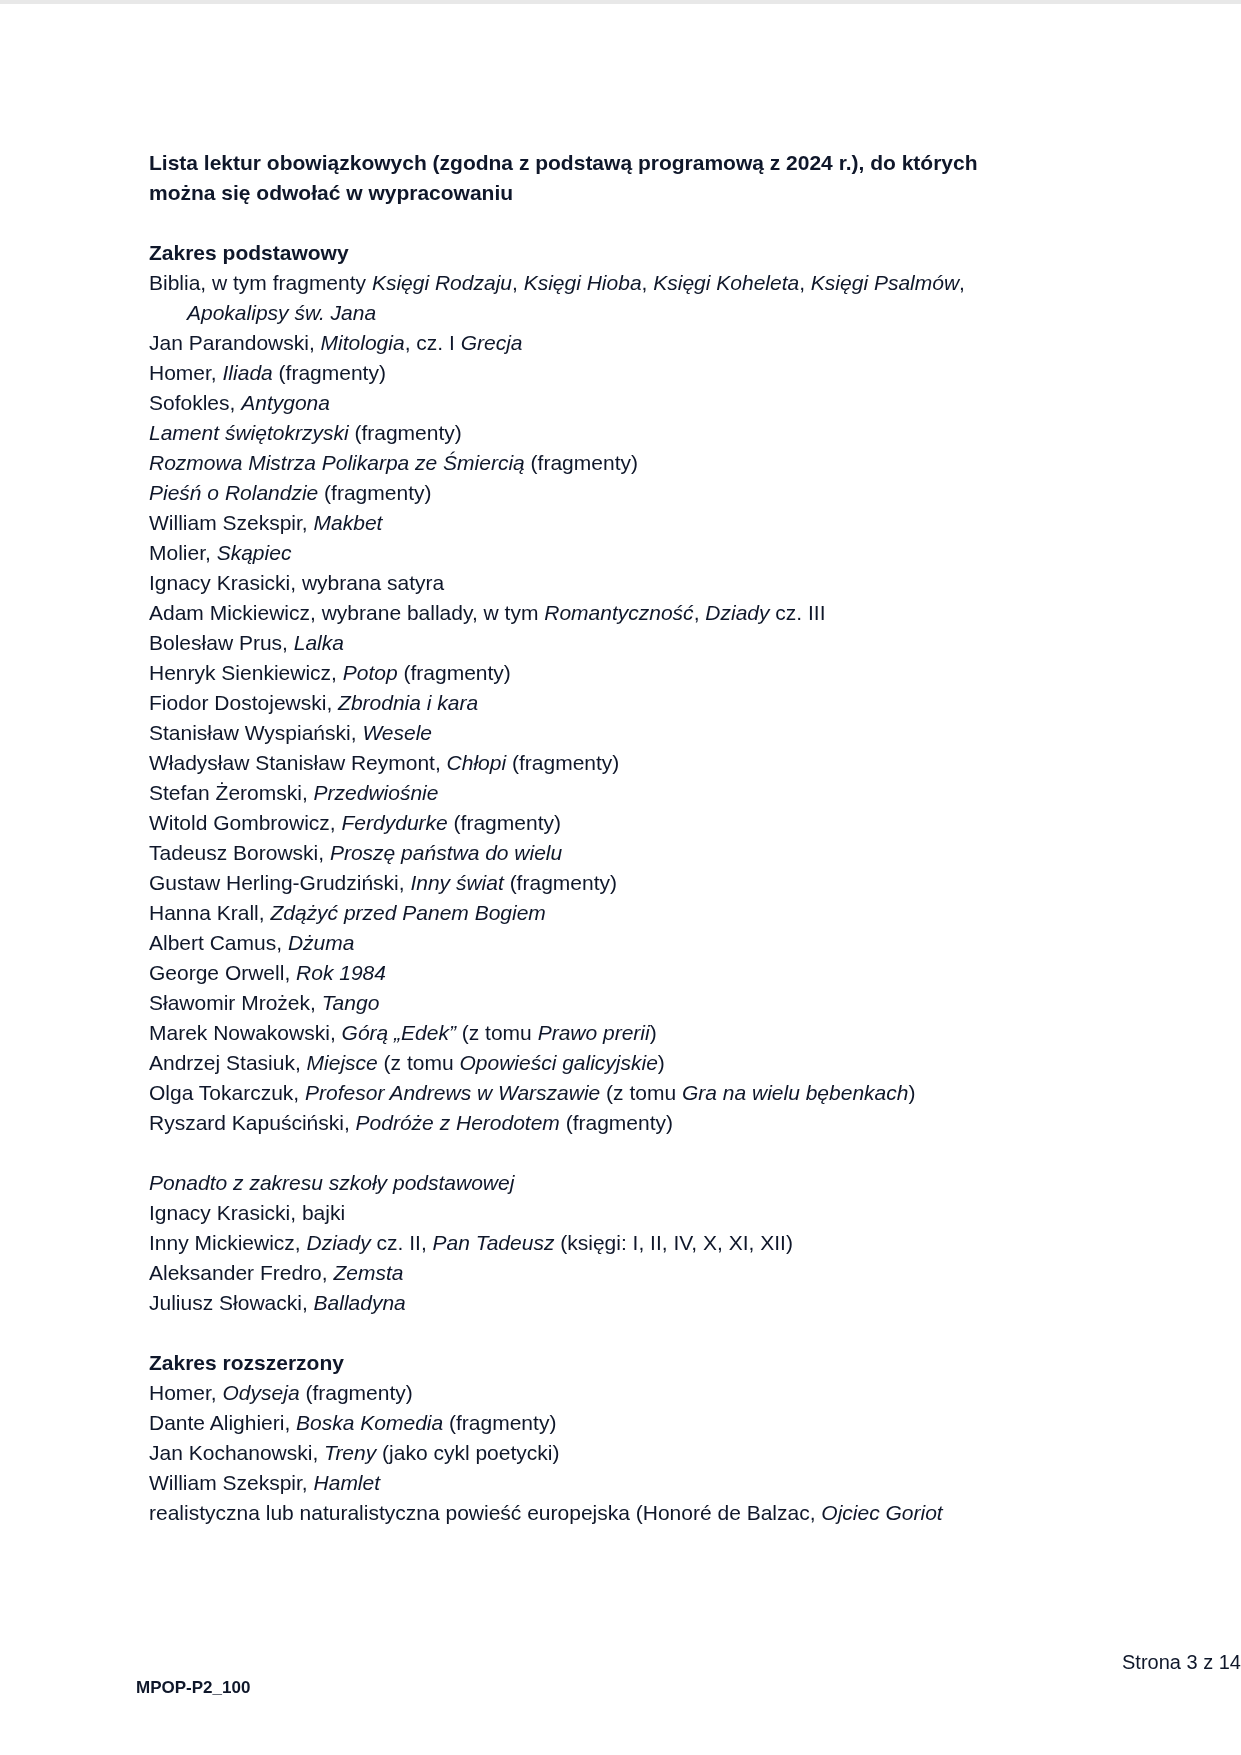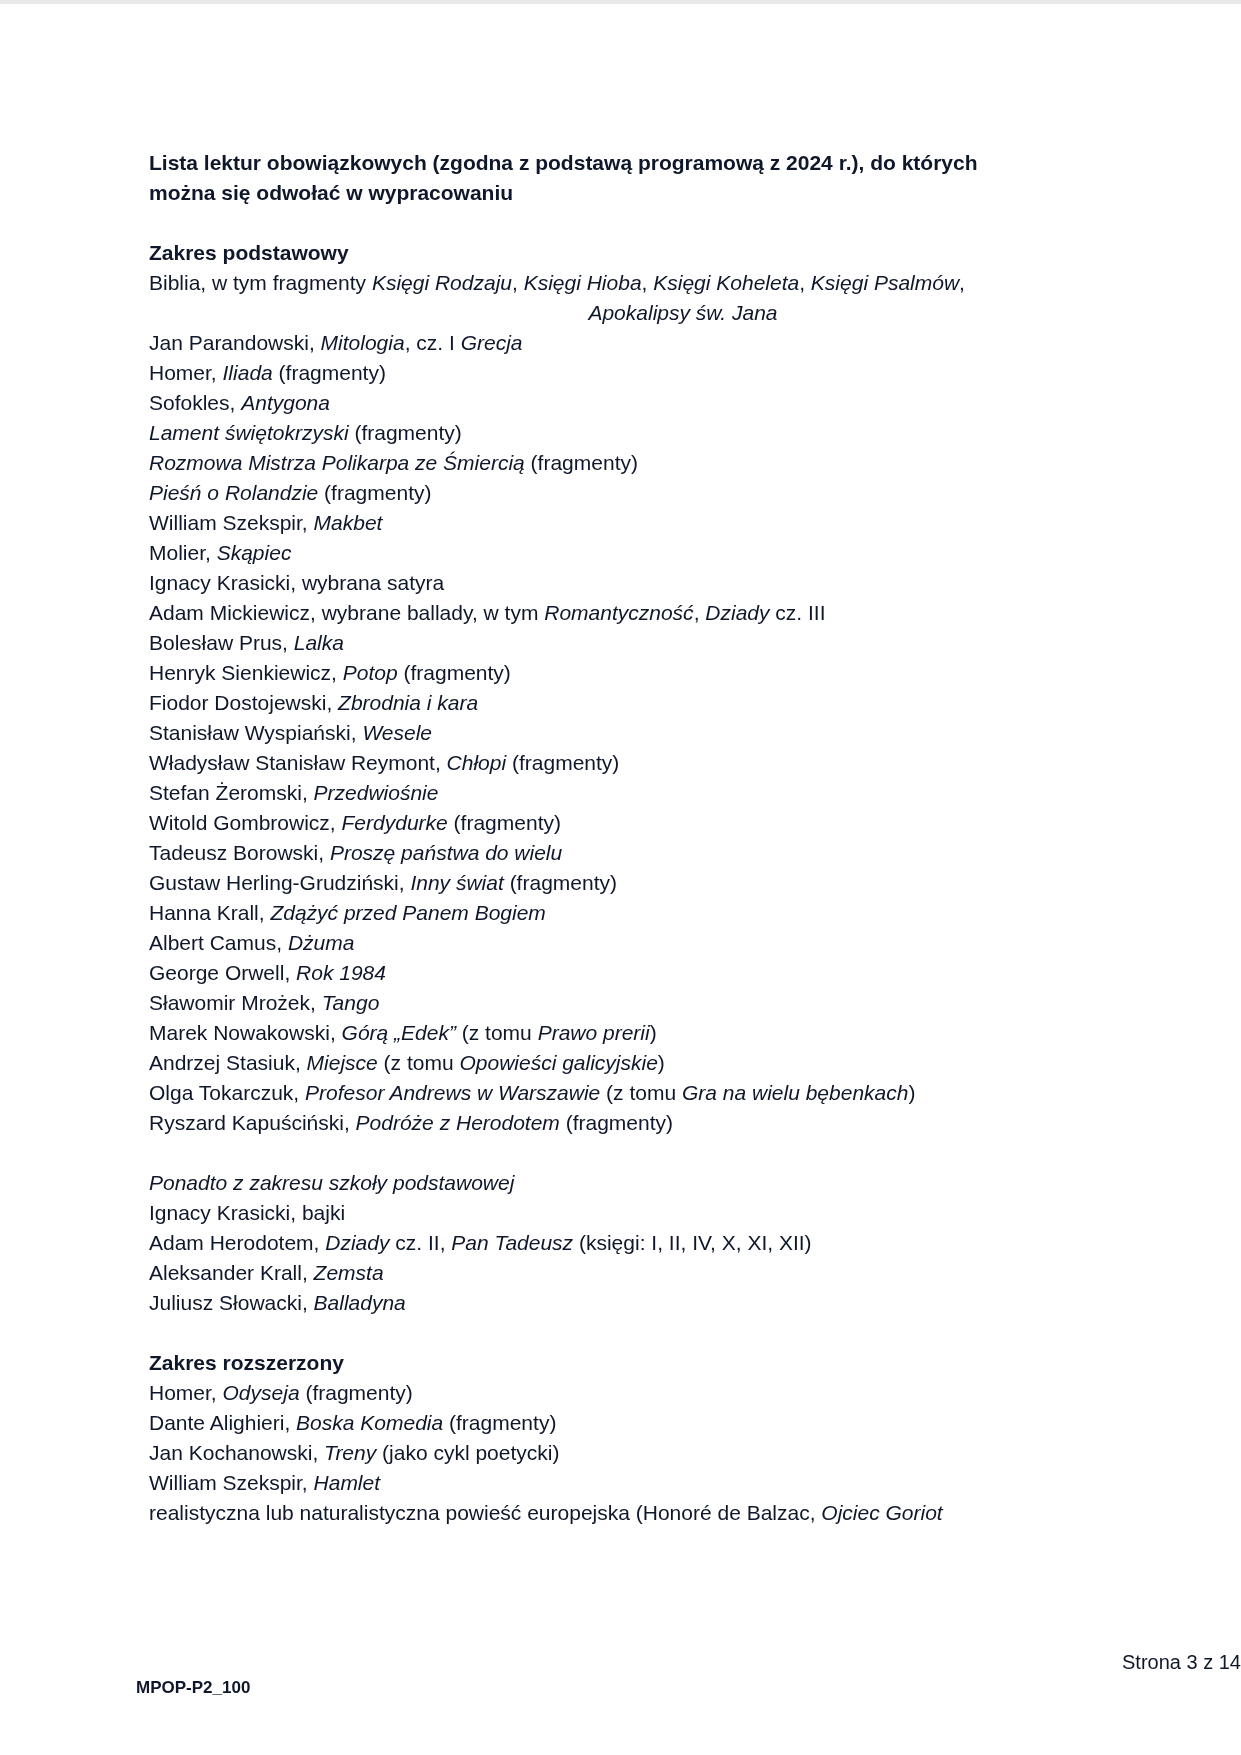--- a/index.html
+++ b/index.html
@@ -23,21 +23,21 @@
     top: 144px;
     width: 1030px;
     font-size: 21px;
     line-height: 30px;
   }
   .line {
     height: 30px;
     white-space: pre;
   }
   .line.bold { font-weight: bold; }
-  .line.indent { padding-left: 38px; text-align: center; }
+  .line.indent { padding-left: 38px; }
   .it { font-style: italic; }
   .footer-page {
     position: absolute;
     top: 1644px;
     left: 0;
     width: 100%;
     text-align: right;
     font-size: 20px;
     line-height: 28px;
   }
@@ -84,22 +84,22 @@
       <div class="line"><span>Albert Camus, </span><span class="it">Dżuma</span></div>
       <div class="line"><span>George Orwell, </span><span class="it">Rok 1984</span></div>
       <div class="line"><span>Sławomir Mrożek, </span><span class="it">Tango</span></div>
       <div class="line"><span>Marek Nowakowski, </span><span class="it">Górą „Edek”</span><span> (z tomu </span><span class="it">Prawo prerii</span><span>)</span></div>
       <div class="line"><span>Andrzej Stasiuk, </span><span class="it">Miejsce</span><span> (z tomu </span><span class="it">Opowieści galicyjskie</span><span>)</span></div>
       <div class="line"><span>Olga Tokarczuk, </span><span class="it">Profesor Andrews w Warszawie</span><span> (z tomu </span><span class="it">Gra na wielu bębenkach</span><span>)</span></div>
       <div class="line"><span>Ryszard Kapuściński, </span><span class="it">Podróże z Herodotem</span><span> (fragmenty)</span></div>
       <div class="line"></div>
       <div class="line"><span class="it">Ponadto z zakresu szkoły podstawowej</span></div>
       <div class="line"><span>Ignacy Krasicki, bajki</span></div>
-      <div class="line"><span>Adam Herodotem, </span><span class="it">Dziady</span><span> cz. II, </span><span class="it">Pan Tadeusz</span><span> (księgi: I, II, IV, X, XI, XII)</span></div>
-      <div class="line"><span>Aleksander Krall, </span><span class="it">Zemsta</span></div>
+      <div class="line"><span>Inny Mickiewicz, </span><span class="it">Dziady</span><span> cz. II, </span><span class="it">Pan Tadeusz</span><span> (księgi: I, II, IV, X, XI, XII)</span></div>
+      <div class="line"><span>Aleksander Fredro, </span><span class="it">Zemsta</span></div>
       <div class="line"><span>Juliusz Słowacki, </span><span class="it">Balladyna</span></div>
       <div class="line"></div>
       <div class="line bold"><span>Zakres rozszerzony</span></div>
       <div class="line"><span>Homer, </span><span class="it">Odyseja</span><span> (fragmenty)</span></div>
       <div class="line"><span>Dante Alighieri, </span><span class="it">Boska Komedia</span><span> (fragmenty)</span></div>
       <div class="line"><span>Jan Kochanowski, </span><span class="it">Treny</span><span> (jako cykl poetycki)</span></div>
       <div class="line"><span>William Szekspir, </span><span class="it">Hamlet</span></div>
       <div class="line"><span>realistyczna lub naturalistyczna powieść europejska (Honoré de Balzac, </span><span class="it">Ojciec Goriot</span></div>
     </div>
   <div class="footer-page">Strona 3 z 14</div>

